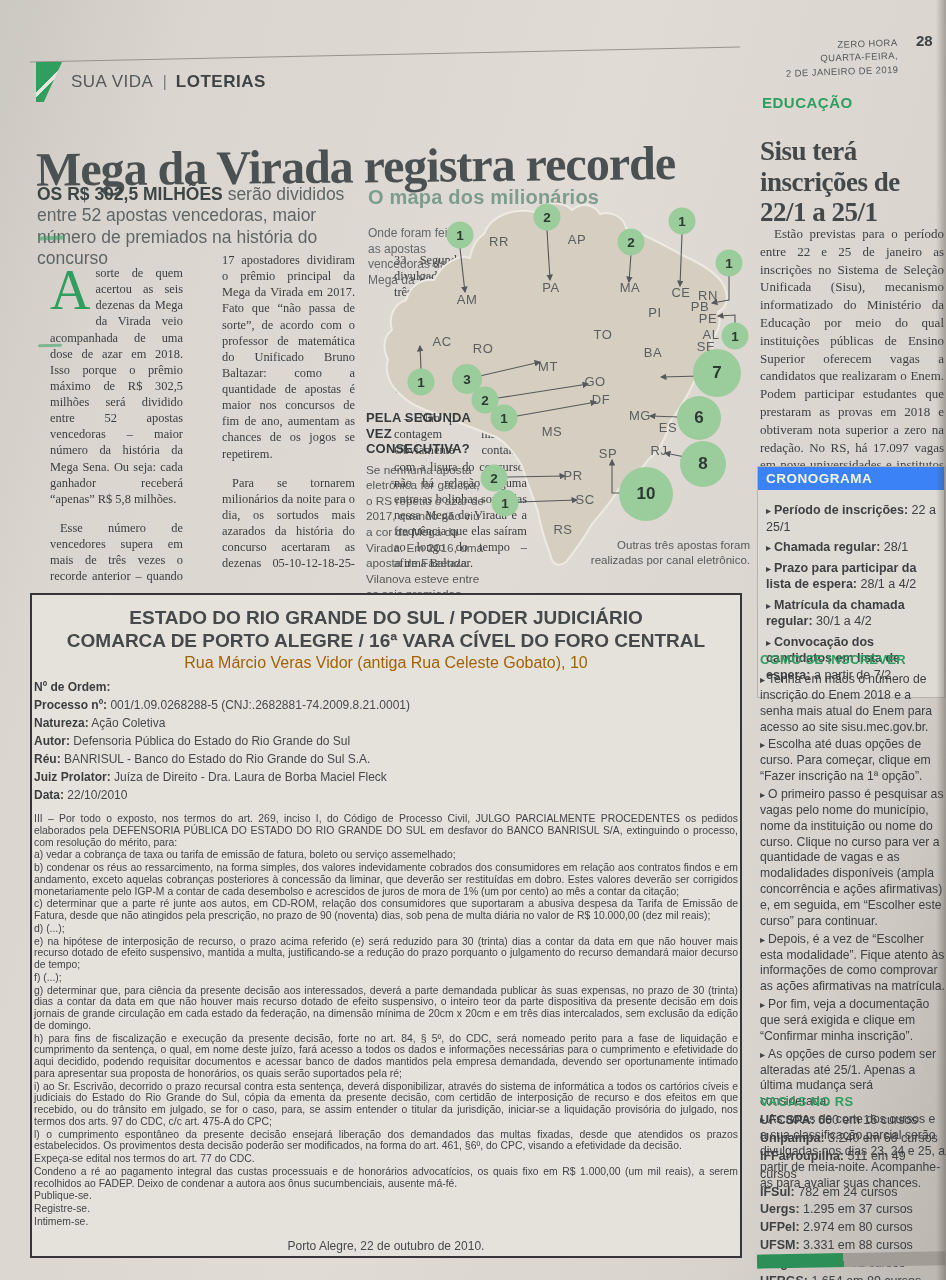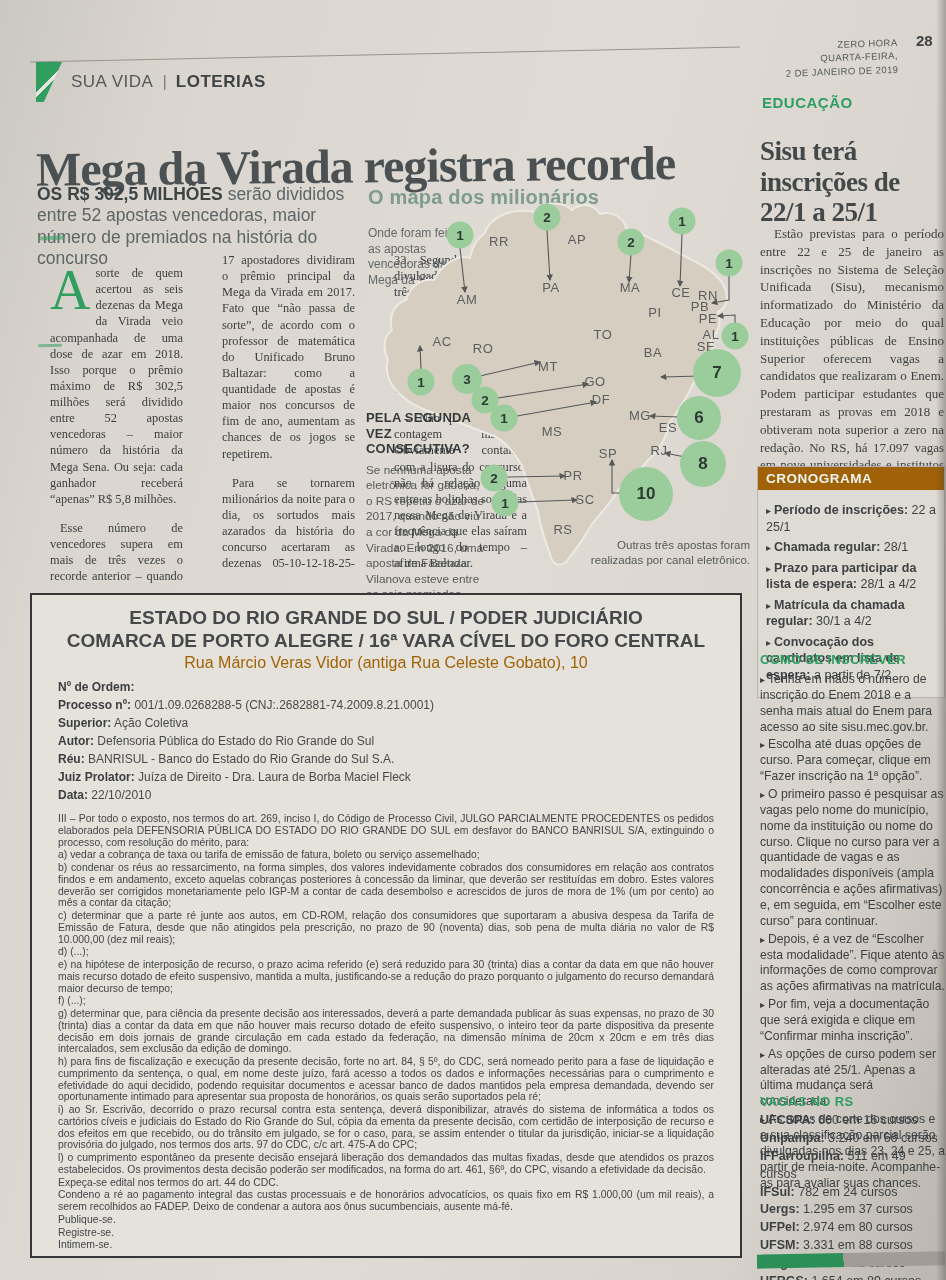--- a/index.html
+++ b/index.html
@@ -43,39 +43,39 @@
   .map-sidebar{position:absolute;left:0;top:224px;width:122px;}
   .map-sidebar h4{margin:0 0 6px;font-size:13px;color:#33393b;letter-spacing:.2px;line-height:1.2;}
   .map-sidebar p{margin:0;font-size:11.8px;color:#55595a;line-height:1.32;}
   .map-footnote{position:absolute;left:206px;top:352px;width:178px;font-size:11.5px;color:#55595a;line-height:1.3;text-align:right;}
 
   
   .pen-mark{position:absolute;background:rgba(52,158,96,.55);border-radius:2px;}
 
   
   .legal-box{position:absolute;left:30px;top:593px;width:712px;height:665px;border:2px solid #35353a;
-    background:#e5e2db;box-sizing:border-box;padding:10px 26px;overflow:hidden;color:#3b3e41;}
+    background:#e5e2db;box-sizing:border-box;padding:10px 2px;overflow:hidden;color:#3b3e41;}
   .legal-h1{margin:2px 0 0;text-align:center;font-size:19px;font-weight:bold;color:#45494c;}
   .legal-h2{margin:1px 0 0;text-align:center;font-size:19px;font-weight:bold;color:#45494c;}
   .legal-h3{margin:2px 0 6px;text-align:center;font-size:16px;color:#a16207;}
   .legal-meta{margin-top:6px;}
   .meta-row{font-size:12px;line-height:1.5;color:#46494c;}
   .meta-row b{color:#3b3e41;}
   .legal-body{margin-top:9px;font-size:10.4px;line-height:1.13;text-align:justify;color:#42454a;}
   .legal-p{margin:0 0 1px;}
   .legal-center{margin-top:9px;text-align:center;font-size:12px;line-height:1.5;color:#46494c;}
 
   
   .kicker{position:absolute;left:762px;top:94px;font-size:15px;font-weight:bold;color:#2e9e63;letter-spacing:.5px;}
   .edu-headline{position:absolute;left:760px;top:114px;width:184px;font-family:"Liberation Serif",serif;
     font-weight:bold;font-size:27px;line-height:1.12;color:#43484b;letter-spacing:-.5px;}
   .edu-body{position:absolute;left:760px;top:212px;width:184px;font-family:"Liberation Serif",serif;
     font-size:13px;line-height:1.37;text-align:justify;color:#3d4144;text-indent:14px;}
   .cron-box{position:absolute;left:757px;top:466px;width:188px;background:#dedbd4;border:1px solid #b8b4ad;box-sizing:border-box;}
-  .cron-head{background:#a16207;color:#f2f4f0;font-weight:bold;font-size:13.5px;padding:4px 8px;letter-spacing:.5px;}
+  .cron-head{background:#3b82f6;color:#f2f4f0;font-weight:bold;font-size:13.5px;padding:4px 8px;letter-spacing:.5px;}
   .cron-list{padding:8px 8px 10px;}
   .cr-item{font-size:12.5px;line-height:1.32;color:#3d4144;margin:4px 0;}
   .bullet{color:#3d4144;font-size:10px;margin-right:3px;}
   .ins-title{position:absolute;left:760px;top:652px;font-size:13px;font-weight:bold;color:#2e9e63;letter-spacing:.3px;}
   .ins-list{position:absolute;left:760px;top:670px;width:185px;}
   .ins-item{font-size:12.2px;line-height:1.3;color:#3d4144;margin:2px 0;}
   .vagas-title{position:absolute;left:760px;top:1094px;font-size:13px;font-weight:bold;color:#2e9e63;letter-spacing:.3px;}
   .vagas-list{position:absolute;left:760px;top:1112px;width:185px;}
   .vaga-item{font-size:12.5px;line-height:1.43;color:#3d4144;}
   .footer-bar{position:absolute;left:757px;top:1253px;width:188px;height:14px;
@@ -195,39 +195,39 @@
   <div class="pen-mark" style="left:39px;top:236px;width:26px;height:4px;transform:rotate(-3deg);"></div>
   <div class="pen-mark" style="left:38px;top:344px;width:24px;height:3px;transform:rotate(-2deg);"></div>
 
   <div class="legal-box">
     <div class="legal-h1">ESTADO DO RIO GRANDE DO SUL / PODER JUDICIÁRIO</div>
     <div class="legal-h2">COMARCA DE PORTO ALEGRE / 16ª VARA CÍVEL DO FORO CENTRAL</div>
     <div class="legal-h3">Rua Márcio Veras Vidor (antiga Rua Celeste Gobato), 10</div>
     <div class="legal-meta">
         <div class="meta-row"><b>Nº de Ordem:</b> </div>
         <div class="meta-row"><b>Processo nº:</b> 001/1.09.0268288-5 (CNJ:.2682881-74.2009.8.21.0001)</div>
-        <div class="meta-row"><b>Superior:</b> Ação Coletiva</div>
+        <div class="meta-row"><b>Natureza:</b> Ação Coletiva</div>
         <div class="meta-row"><b>Autor:</b> Defensoria Pública do Estado do Rio Grande do Sul</div>
         <div class="meta-row"><b>Réu:</b> BANRISUL - Banco do Estado do Rio Grande do Sul S.A.</div>
         <div class="meta-row"><b>Juiz Prolator:</b> Juíza de Direito - Dra. Laura de Borba Maciel Fleck</div>
         <div class="meta-row"><b>Data:</b> 22/10/2010</div>
       </div>
     <div class="legal-body">
         <p class="legal-p">III – Por todo o exposto, nos termos do art. 269, inciso I, do Código de Processo Civil, JULGO PARCIALMENTE PROCEDENTES os pedidos elaborados pela DEFENSORIA PÚBLICA DO ESTADO DO RIO GRANDE DO SUL em desfavor do BANCO BANRISUL S/A, extinguindo o processo, com resolução do mérito, para:</p>
         <p class="legal-p">a) vedar a cobrança de taxa ou tarifa de emissão de fatura, boleto ou serviço assemelhado;</p>
         <p class="legal-p">b) condenar os réus ao ressarcimento, na forma simples, dos valores indevidamente cobrados dos consumidores em relação aos contratos findos e em andamento, exceto aquelas cobranças posteriores à concessão da liminar, que deverão ser restituídas em dobro. Estes valores deverão ser corrigidos monetariamente pelo IGP-M a contar de cada desembolso e acrescidos de juros de mora de 1% (um por cento) ao mês a contar da citação;</p>
         <p class="legal-p">c) determinar que a parte ré junte aos autos, em CD-ROM, relação dos consumidores que suportaram a abusiva despesa da Tarifa de Emissão de Fatura, desde que não atingidos pela prescrição, no prazo de 90 (noventa) dias, sob pena de multa diária no valor de R$ 10.000,00 (dez mil reais);</p>
         <p class="legal-p">d) (...);</p>
         <p class="legal-p">e) na hipótese de interposição de recurso, o prazo acima referido (e) será reduzido para 30 (trinta) dias a contar da data em que não houver mais recurso dotado de efeito suspensivo, mantida a multa, justificando-se a redução do prazo porquanto o julgamento do recurso demandará maior decurso de tempo;</p>
         <p class="legal-p">f) (...);</p>
         <p class="legal-p">g) determinar que, para ciência da presente decisão aos interessados, deverá a parte demandada publicar às suas expensas, no prazo de 30 (trinta) dias a contar da data em que não houver mais recurso dotado de efeito suspensivo, o inteiro teor da parte dispositiva da presente decisão em dois jornais de grande circulação em cada estado da federação, na dimensão mínima de 20cm x 20cm e em três dias intercalados, sem exclusão da edição de domingo.</p>
         <p class="legal-p">h) para fins de fiscalização e execução da presente decisão, forte no art. 84, § 5º, do CDC, será nomeado perito para a fase de liquidação e cumprimento da sentença, o qual, em nome deste juízo, fará acesso a todos os dados e informações necessárias para o cumprimento e efetividade do aqui decidido, podendo requisitar documentos e acessar banco de dados mantidos pela empresa demandada, devendo ser oportunamente intimado para apresentar sua proposta de honorários, os quais serão suportados pela ré;</p>
         <p class="legal-p">i) ao Sr. Escrivão, decorrido o prazo recursal contra esta sentença, deverá disponibilizar, através do sistema de informática a todos os cartórios cíveis e judiciais do Estado do Rio Grande do Sul, cópia da ementa da presente decisão, com certidão de interposição de recurso e dos efeitos em que recebido, ou do trânsito em julgado, se for o caso, para, se assim entender o titular da jurisdição, iniciar-se a liquidação provisória do julgado, nos termos dos arts. 97 do CDC, c/c art. 475-A do CPC;</p>
         <p class="legal-p">l) o cumprimento espontâneo da presente decisão ensejará liberação dos demandados das multas fixadas, desde que atendidos os prazos estabelecidos. Os provimentos desta decisão poderão ser modificados, na forma do art. 461, §6º, do CPC, visando a efetividade da decisão.</p>
-        <p class="legal-p">Expeça-se edital nos termos do art. 44 do CDC.</p>
+        <p class="legal-p">Expeça-se edital nos termos do art. 77 do CDC.</p>
         <p class="legal-p">Condeno a ré ao pagamento integral das custas processuais e de honorários advocatícios, os quais fixo em R$ 1.000,00 (um mil reais), a serem recolhidos ao FADEP. Deixo de condenar a autora aos ônus sucumbenciais, ausente má-fé.</p>
         <p class="legal-p">Publique-se.</p>
         <p class="legal-p">Registre-se.</p>
         <p class="legal-p">Intimem-se.</p>
       </div>
     <div class="legal-center">
       <div>Porto Alegre, 22 de outubro de 2010.</div>
 
     </div>
   </div>

